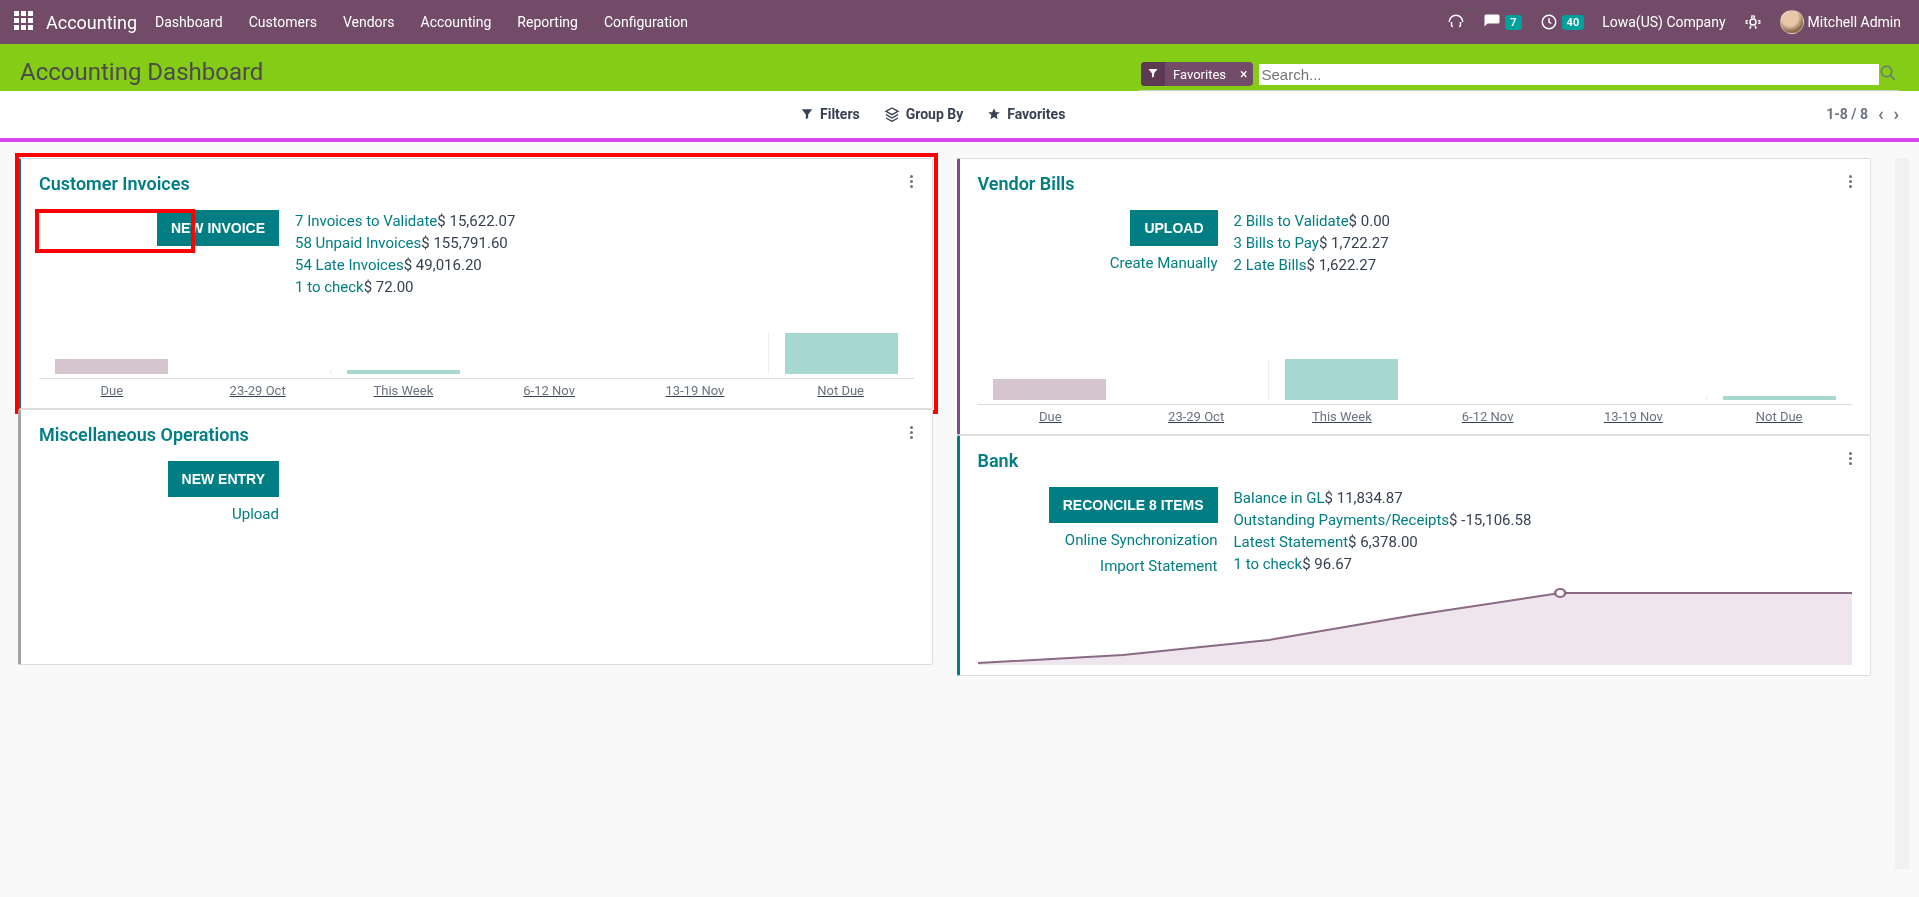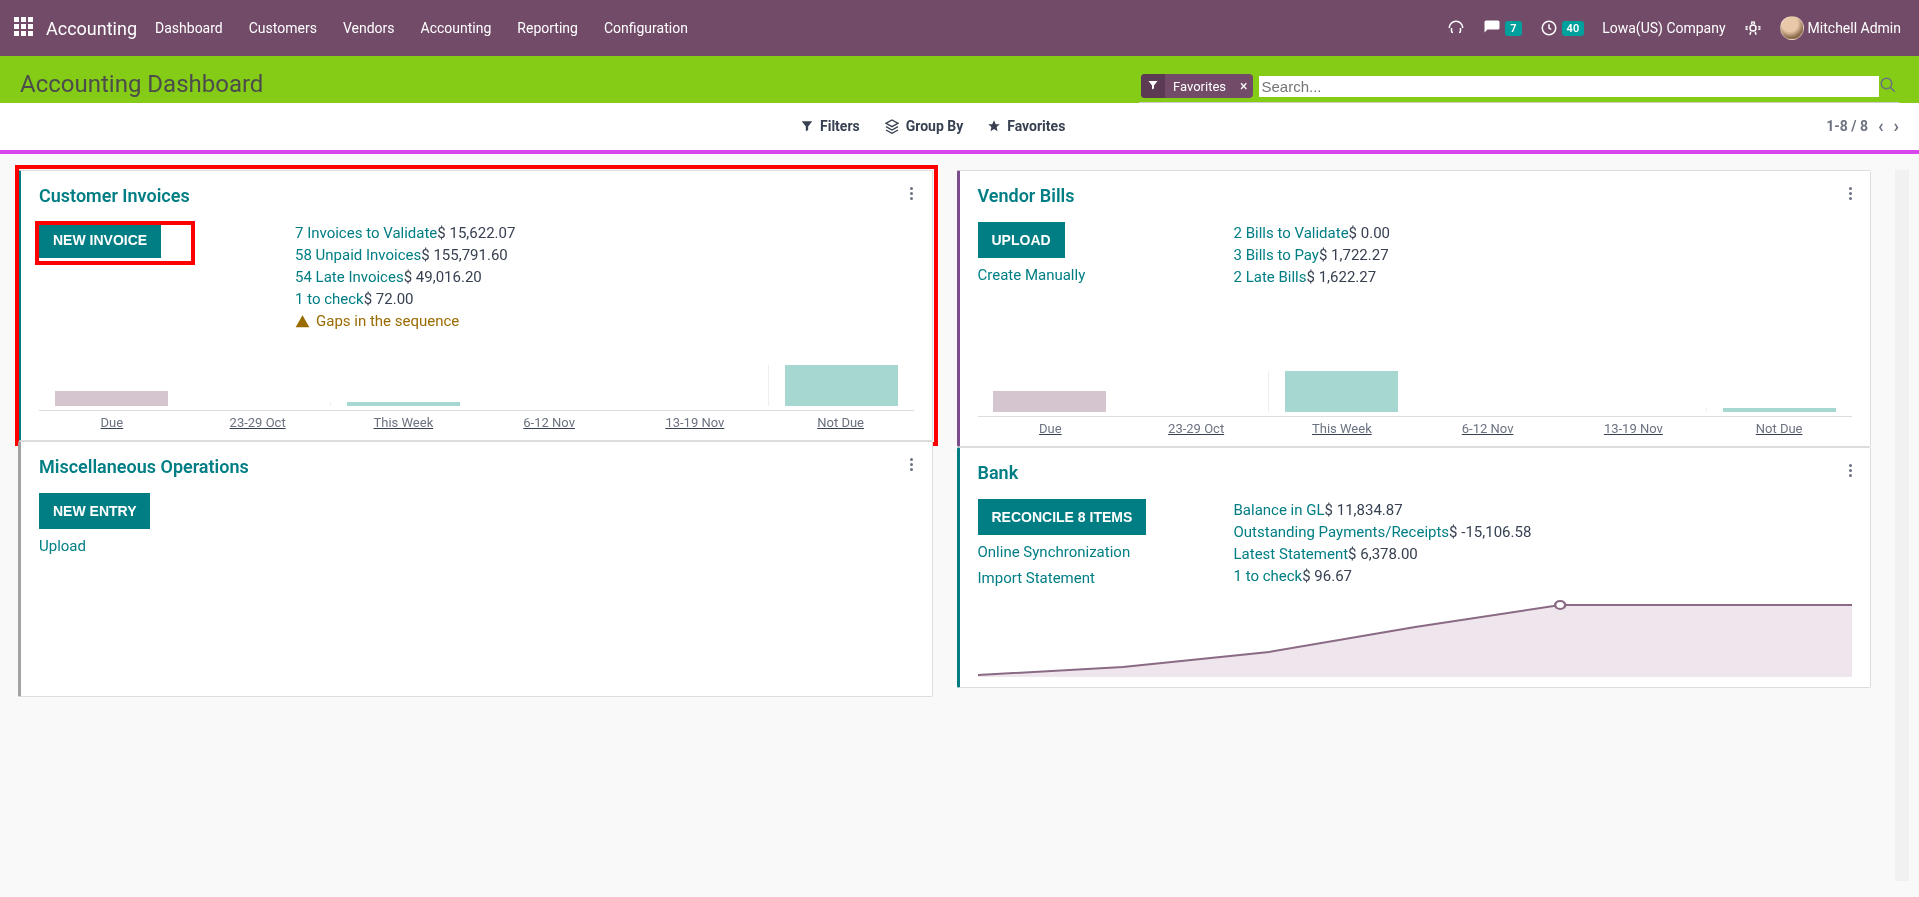--- a/index.html
+++ b/index.html
@@ -1,17 +1,17 @@
 <!DOCTYPE html>
 <html><head>
 <meta charset="utf-8">
 <style>
   * { box-sizing: border-box; margin: 0; padding: 0; }
   body { font-family: -apple-system, BlinkMacSystemFont, "Segoe UI", Roboto, sans-serif; font-size: 14px; color: #374151; background: #f9f9f9; overflow-x: hidden; }
-  .topbar { background: #714B67; color: #fff; display: flex; align-items: center; height: 56px; padding: 0 6px; }
+  .topbar { background: #714B67; color: #fff; display: flex; align-items: center; height: 44px; padding: 0 6px; }
   .apps-icon { width: 22px; height: 22px; margin: 0 6px 0 8px; display: grid; grid-template-columns: repeat(3,5px); grid-template-rows: repeat(3,5px); gap: 2px; cursor: pointer; }
   .apps-icon span { background: #fff; }
   .app-name { font-size: 18px; margin: 0 18px 0 4px; }
   .nav { display: flex; gap: 26px; }
   .nav a { color: #fff; text-decoration: none; font-size: 14px; cursor: pointer; }
   .topbar-right { margin-left: auto; display: flex; align-items: center; gap: 18px; padding-right: 12px; }
   .topbar-right .item { display: flex; align-items: center; gap: 4px; cursor: pointer; }
   .badge { background: #00A09D; color: #fff; font-size: 11px; padding: 1px 5px; border-radius: 3px; font-weight: 600; }
   .avatar { width: 24px; height: 24px; border-radius: 50%; background: radial-gradient(circle at 40% 30%, #e8c8a8 40%, #8b6a4a 70%); border: 1px solid rgba(255,255,255,0.4); }
   .subheader { background: #84cc16; padding: 14px 20px 0 20px; display: flex; justify-content: space-between; align-items: flex-start; }
@@ -31,21 +31,21 @@
   .content { padding: 16px 10px 16px 18px; display: flex; gap: 24px; height: calc(897px - 42px - 60px - 52px); overflow-y: auto; }
   .col { flex: 1; display: flex; flex-direction: column; gap: 0; }
   .card { background: #fff; border: 1px solid #ddd; border-radius: 2px; padding: 14px 18px 10px 18px; position: relative; }
   .card.accent-teal { border-left: 3px solid #017e84; }
   .card.accent-purple { border-left: 3px solid #7c4d8b; }
   .card.accent-grey { border-left: 3px solid #a3a3a3; }
   .card .kebab { position: absolute; top: 12px; right: 12px; cursor: pointer; color: #6b7280; width:16px; height:20px; display:flex; flex-direction:column; align-items:center; justify-content:center; gap:2px;}
   .kebab span{width:3px;height:3px;background:#6b7280;border-radius:50%;}
   .card-title { font-size: 18px; color: #017e84; font-weight: 600; margin-bottom: 16px; cursor: pointer; }
   .card-body { display: flex; gap: 16px; }
-  .card-body .left { width: 240px; display:flex; flex-direction:column; align-items:flex-start; gap:8px;}
+  .card-body .left { width: 240px; display:flex; flex-direction:column; align-items:flex-end; gap:8px;}
   .btn { background: #017e84; color: #fff; border: none; padding: 10px 14px; font-size: 14px; font-weight: 600; cursor: pointer; }
   .link { color: #017e84; cursor: pointer; font-size: 15px; }
   .card-body .right { flex: 1; }
   .stat-row { display: flex; justify-content: flex-start; padding: 2px 0; font-size: 15px; }
   .stat-row .label { color: #017e84; cursor: pointer; }
   .stat-row .value { color: #374151; }
   .warn-row { display:flex; align-items:center; gap:6px; color:#9a6b00; font-size:15px; padding-top:2px;}
   .barchart { margin-top: 18px; display: flex; align-items: flex-end; height: 58px; }
   .barchart .slot { flex: 1; display: flex; flex-direction: column; align-items: center; border-left:1px solid #eee; }
   .barchart .slot:first-child{border-left:none;}
@@ -191,26 +191,20 @@
               <span class="value">$ 155,791.60</span>
             </div>
           <div class="stat-row">
               <span class="label">54 Late Invoices</span>
               <span class="value">$ 49,016.20</span>
             </div>
           <div class="stat-row">
               <span class="label">1 to check</span>
               <span class="value">$ 72.00</span>
             </div>
-          <div class="warn-row">
-              <svg width="15" height="15" viewBox="0 0 24 24" fill="#9a6b00">
-                <path d="M12 2L1 21h22L12 2zm0 6v6m0 2v2"></path>
-              </svg>
-              <span>Gaps in the sequence</span>
-            </div>
         </div>
       </div>
       <div class="barchart">
           <div class="slot">
             <div class="bar" style="height: 15.4667px; background: rgb(213, 197, 207);"></div>
           </div>
           <div class="slot">
             <div class="bar" style="height: 0px; background: rgb(204, 204, 204);"></div>
           </div>
           <div class="slot">

